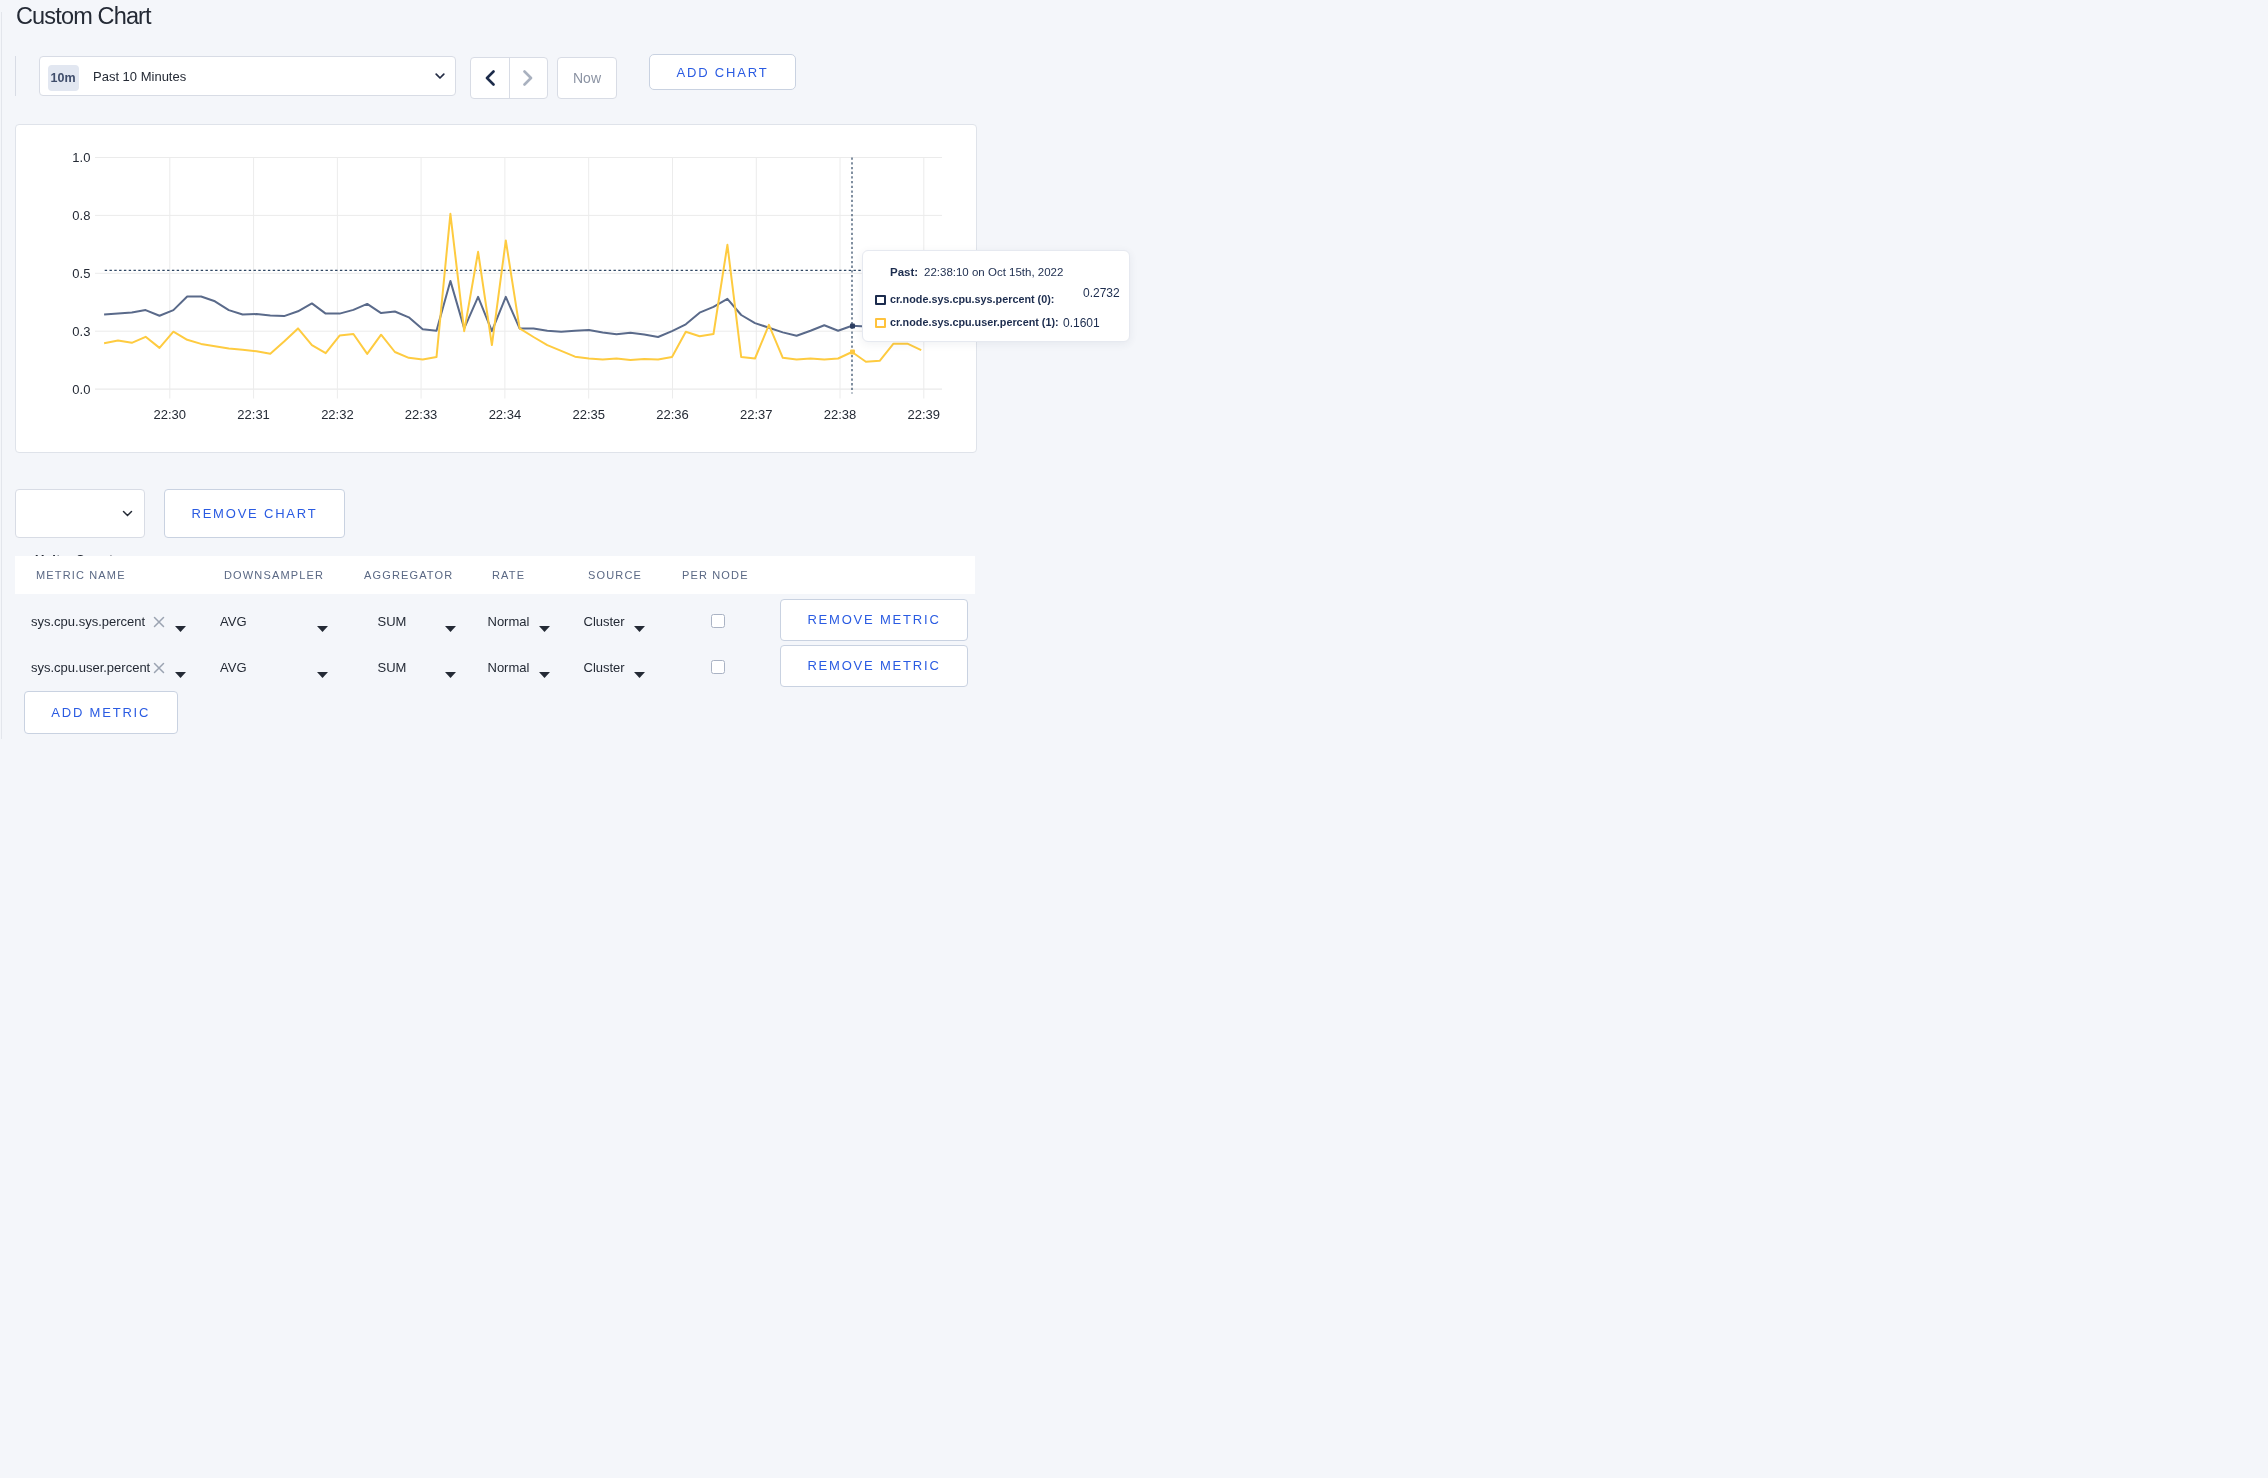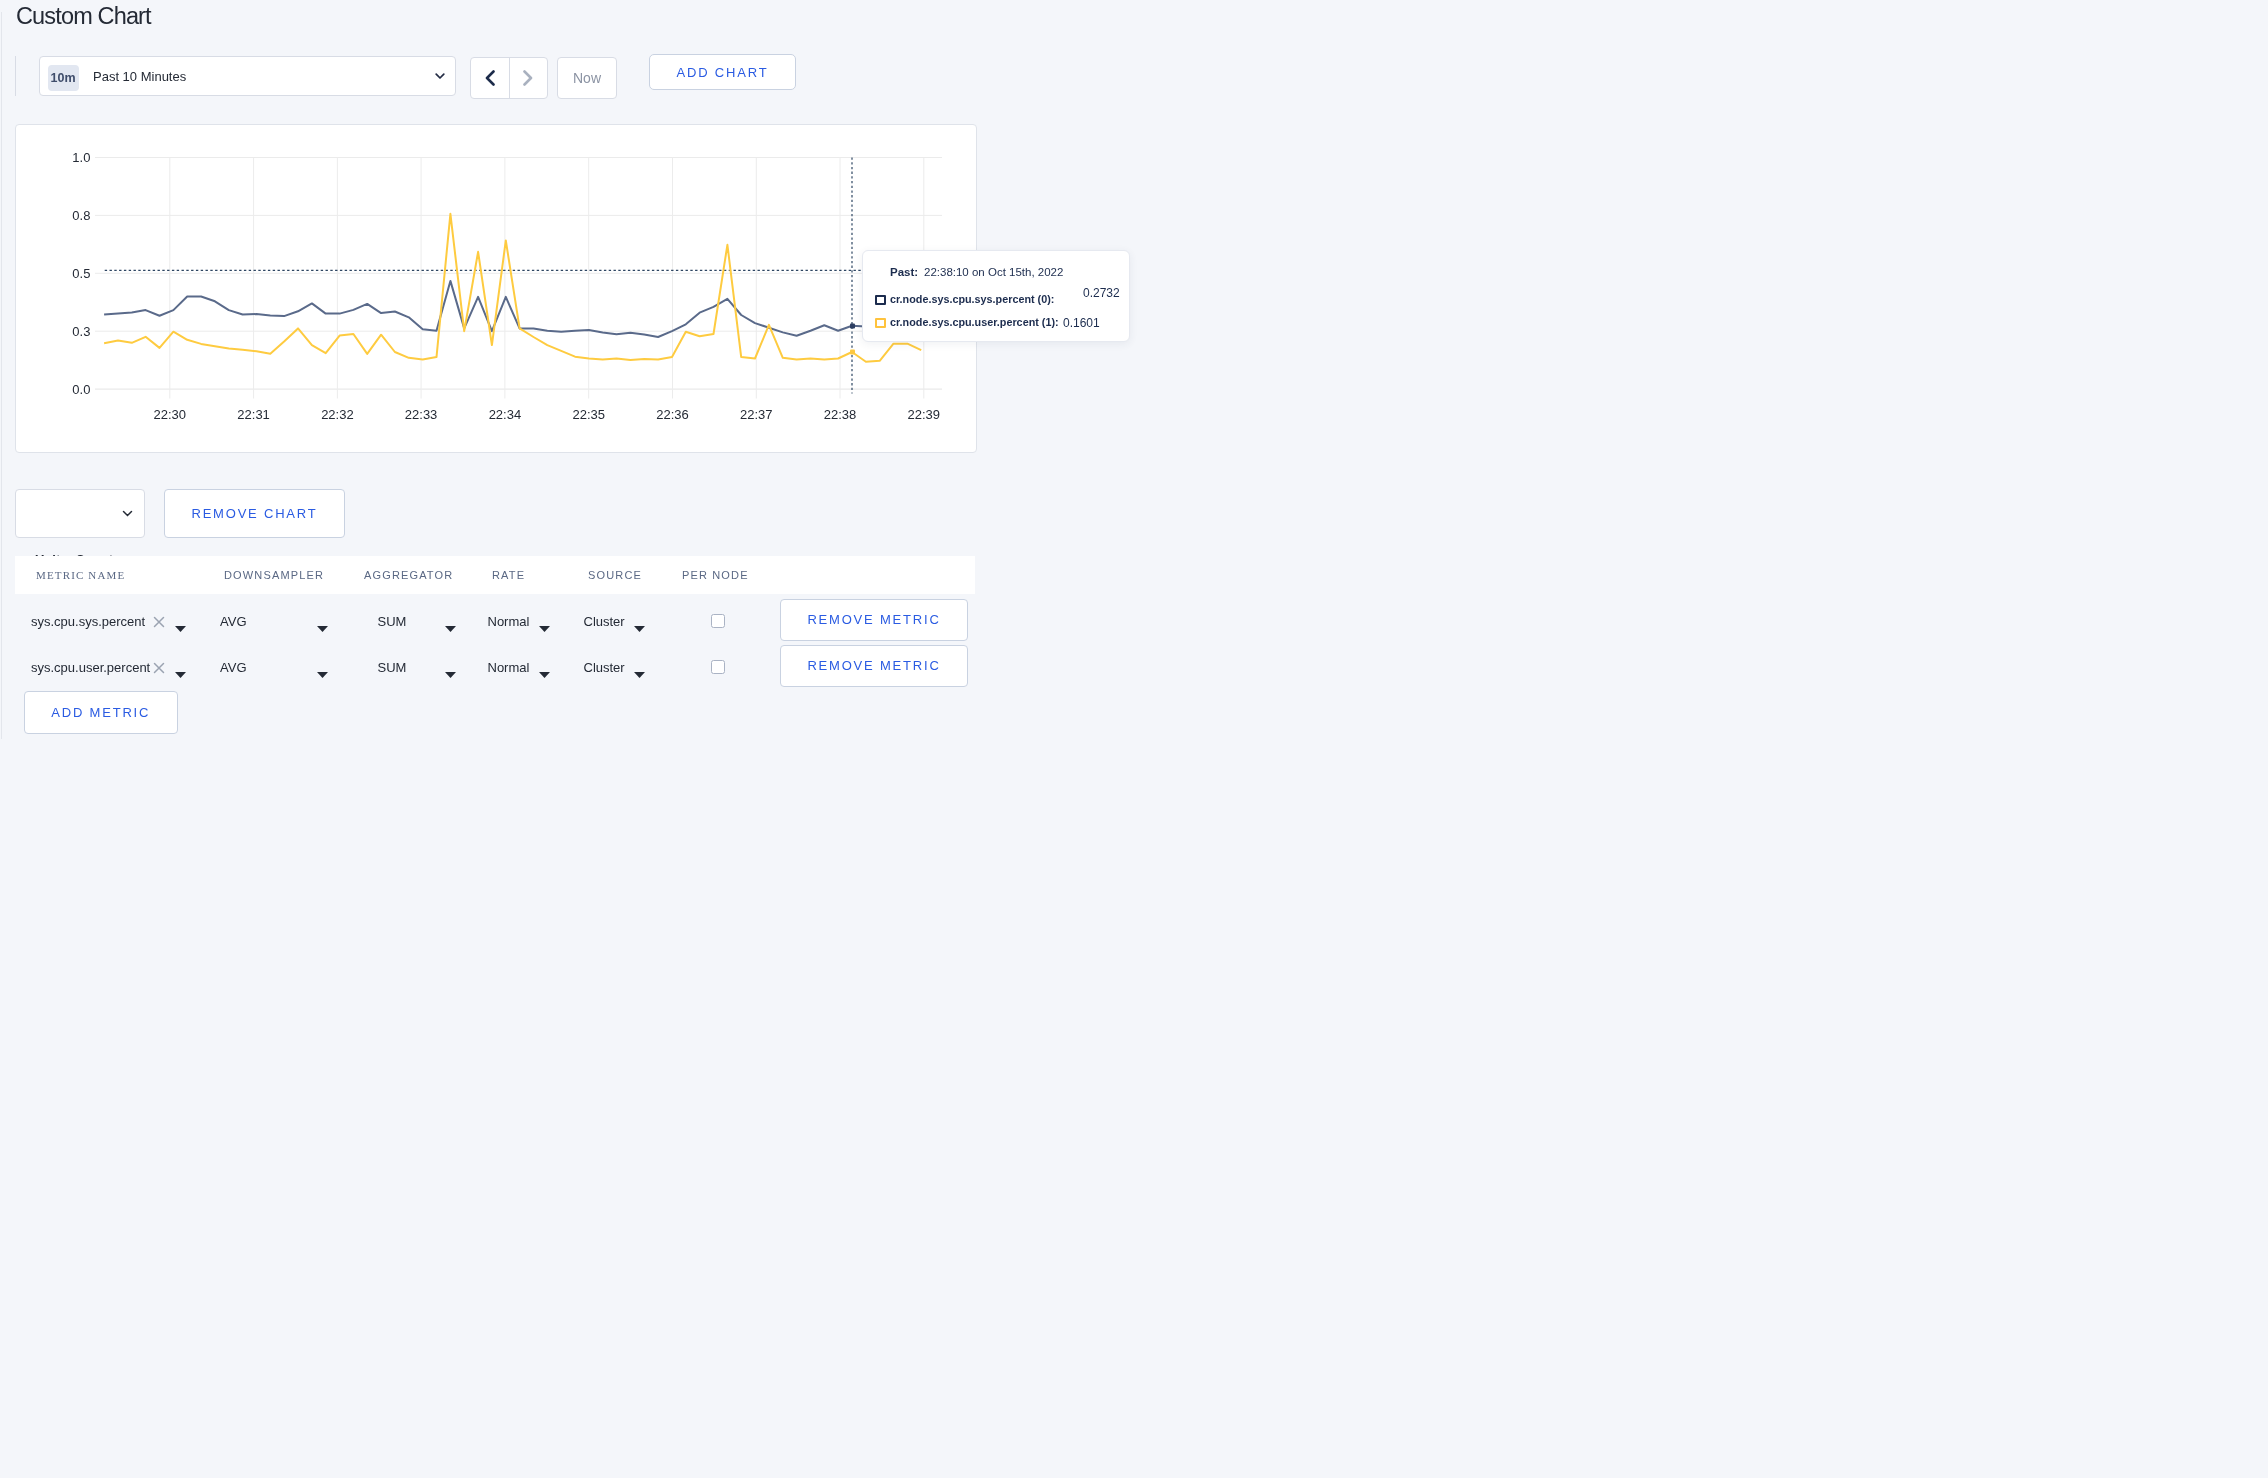--- a/index.html
+++ b/index.html
@@ -90,21 +90,21 @@
 <div class="ttval" style="left:1063px;top:315.5px;">0.1601</div>
 
 <div class="abs box" style="left:15px;top:489px;width:130px;height:49px;"></div>
 <div class="abs" style="left:35px;top:497px;height:49px;display:flex;align-items:center;font-size:13px;font-weight:700;margin-top:38px;">Units: Count</div>
 <svg class="abs" style="left:122px;top:510px;" width="11" height="7" viewBox="0 0 11 7">
     <path d="M1.5 1.5 L5.5 5.5 L9.5 1.5" fill="none" stroke="#242a35" stroke-width="1.5" stroke-linecap="round"></path>
   </svg>
 <div class="abs box bluebtn" style="left:164px;top:489px;width:181px;height:49px;border-color:#c9d2e1;">REMOVE CHART</div>
 
 <div class="abs" style="left:15px;top:556px;width:960px;height:38px;background:#fff;"></div>
-<div class="abs hdr" style="left:36px;top:556px;font-family:Liberation Serif, serif;">METRIC NAME</div>
+<div class="abs hdr" style="left:36px;top:556px;">METRIC NAME</div>
 <div class="abs hdr" style="left:224px;top:556px;">DOWNSAMPLER</div>
 <div class="abs hdr" style="left:364px;top:556px;">AGGREGATOR</div>
 <div class="abs hdr" style="left:492px;top:556px;">RATE</div>
 <div class="abs hdr" style="left:588px;top:556px;">SOURCE</div>
 <div class="abs hdr" style="left:682px;top:556px;">PER NODE</div>
 
 <div class="abs cell" style="left:31px;top:613.5px;">sys.cpu.sys.percent</div>
 <svg class="abs" style="left:153px;top:615.5px;" width="12" height="12" viewBox="0 0 12 12">
     <path d="M1.5 1.5 L10.5 10.5 M10.5 1.5 L1.5 10.5" stroke="#9ba3b1" stroke-width="1.5" stroke-linecap="round"></path>
   </svg>

